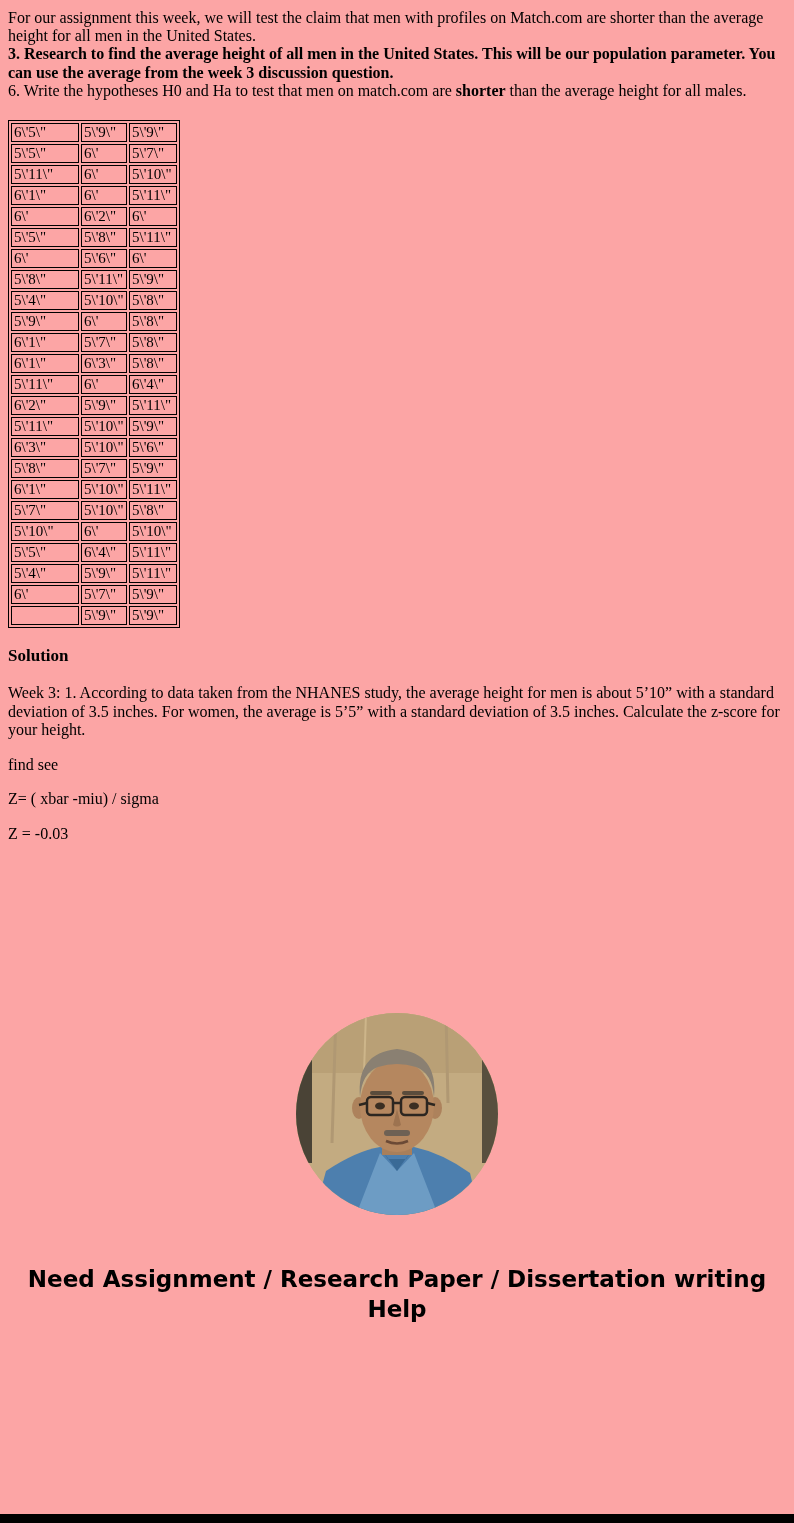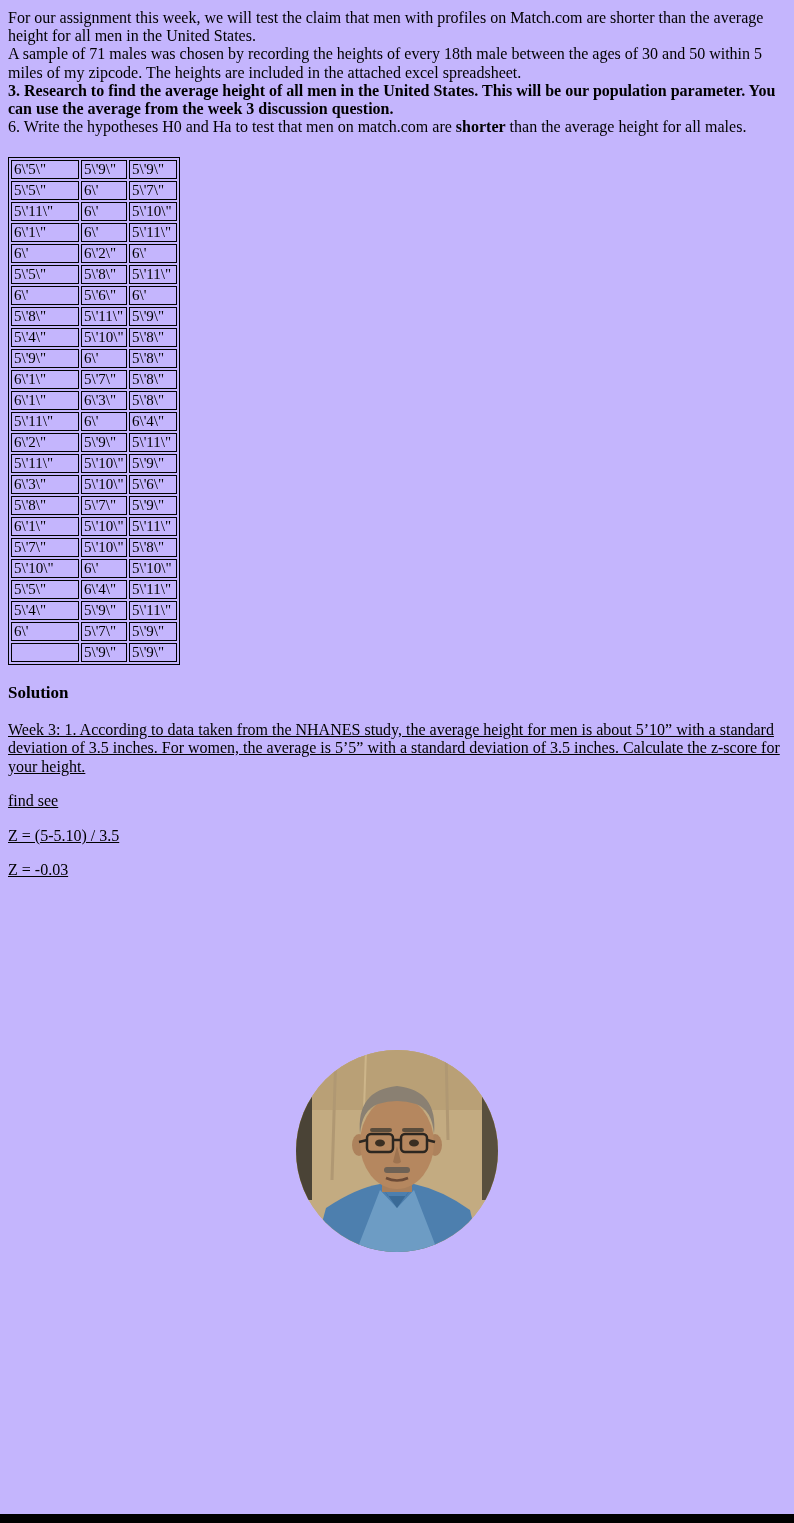--- a/index.html
+++ b/index.html
@@ -1,21 +1,21 @@
 <!DOCTYPE html>
 <html><head>
 <meta charset="utf-8">
 <style>
   html, body { margin: 0; padding: 0; background: #ffffff; }
   .page {
     position: relative;
     width: 794px;
     height: 1523px;
     margin: 0 auto;
-    background: #c4b5fd;
+    background: #fca5a5;
     font-family: "Liberation Serif", serif;
     font-size: 16px;
     color: #000000;
     overflow: hidden;
   }
   .content { padding: 9px 8px 0 8px; }
 
   p.para { margin: 0; line-height: 1.14; }
   .block-gap { margin-top: 14px; font-weight: bold; }
   .bold { font-weight: bold; text-align: right; }
@@ -37,21 +37,21 @@
   table.heights td:nth-child(1) { width: 62px; }
   table.heights td:nth-child(2) { width: 40px; }
   table.heights td:nth-child(3) { width: 42px; }
 
   .solution-heading {
     font-family: "Liberation Serif", serif;
     font-size: 17px;
     font-weight: bold;
     margin: 18px 0 18px 0;
   }
-  .sol-para { margin: 16px 0; line-height: 1.16; text-decoration: underline; }
+  .sol-para { margin: 16px 0; line-height: 1.16; }
 
   .avatar-wrap {
     width: 202px;
     height: 202px;
     margin: 170px auto 0 auto;
     border-radius: 50%;
     overflow: hidden;
     background: #c4ad83;
   }
   .avatar-wrap svg { display: block; }
@@ -75,21 +75,20 @@
     background: #000000;
   }
 </style>
 </head>
 <body>
 
 <div class="page">
   <div class="content">
 
     <p class="para">For our assignment this week, we will test the claim that men with profiles on Match.com are shorter than the average height for all men in the United States.</p>
-    <p class="para">A sample of 71 males was chosen by recording the heights of every 18th male between the ages of 30 and 50 within 5 miles of my zipcode. The heights are included in the attached excel spreadsheet.</p>
 
     <p class="para block-gap">3. Research to find the average height of all men in the United States. This will be our population parameter. You can use the average from the week 3 discussion question.</p>
     <p class="para"><span>6. Write the hypotheses H0 and Ha to test that men on match.com are </span><span class="bold">shorter</span><span> than the average height for all males.</span></p>
 
     <table class="heights">
       <tbody>
           <tr>
             <td>6\'5\"</td>
             <td>5\'9\"</td>
             <td>5\'9\"</td>
@@ -209,21 +208,21 @@
             <td>5\'9\"</td>
             <td>5\'9\"</td>
           </tr>
         </tbody>
     </table>
 
     <div class="solution-heading">Solution</div>
 
     <p class="sol-para">Week 3: 1. According to data taken from the NHANES study, the average height for men is about 5’10” with a standard deviation of 3.5 inches. For women, the average is 5’5” with a standard deviation of 3.5 inches. Calculate the z-score for your height.</p>
     <p class="sol-para">find see</p>
-    <p class="sol-para">Z = (5-5.10) / 3.5</p>
+    <p class="sol-para">Z= ( xbar -miu) / sigma</p>
     <p class="sol-para">Z = -0.03</p>
 
     <div class="avatar-wrap">
       <svg width="202" height="202" viewBox="0 0 202 202" xmlns="http://www.w3.org/2000/svg">
 
         <rect x="0" y="0" width="202" height="202" fill="#c3ab81"></rect>
         <rect x="0" y="0" width="202" height="60" fill="#b9a076"></rect>
         <line x1="30" y1="0" x2="30" y2="120" stroke="#ab placeholder" stroke-width="0"></line>
 
         <line x1="40" y1="0" x2="36" y2="130" stroke="#b09873" stroke-width="3"></line>
@@ -260,18 +259,19 @@
 
         <path d="M101 96 L97 112 Q101 115 105 112 Z" fill="#9d7350"></path>
 
         <rect x="88" y="117" width="26" height="6" rx="3" fill="#6e6154"></rect>
 
         <path d="M90 128 Q101 133 112 128" fill="none" stroke="#6b4a36" stroke-width="2.5"></path>
       </svg>
     </div>
 
     <div class="footer">
+      <div class="help-line">Need Assignment / Research Paper / Dissertation writing Help</div>
     </div>
 
   </div>
 
   <div class="bottom-bar"></div>
 </div>
 
 </body></html>

